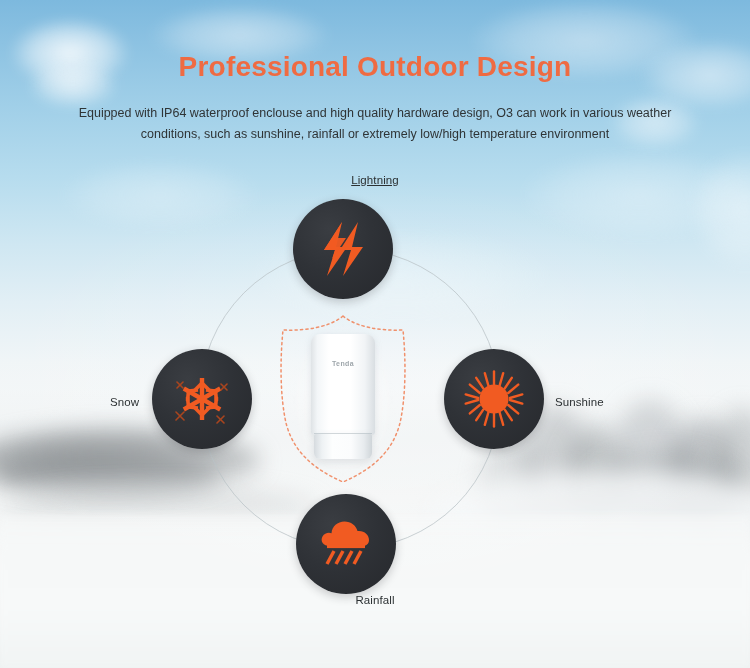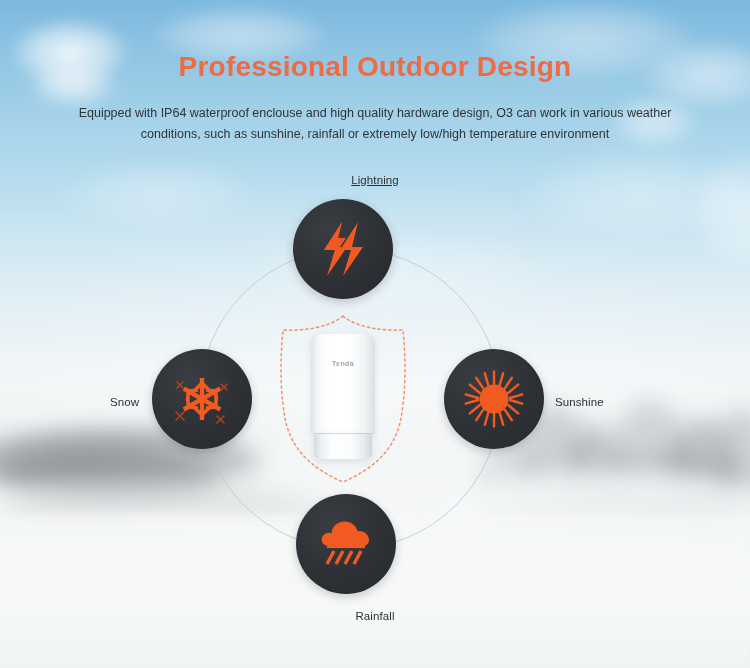--- a/index.html
+++ b/index.html
@@ -160,21 +160,21 @@
 
   .node-label {
     position: absolute;
     font-size: 11.5px;
     color: #2c3133;
     white-space: nowrap;
     z-index: 7;
     letter-spacing: .1px;
   }
   .lbl-lightning { left: 0; top: 174px; width: 750px; text-align: center; text-decoration: underline; }
-  .lbl-rainfall  { left: 0; top: 610px; width: 750px; text-align: center; }
+  .lbl-rainfall  { left: 0; top: 594px; width: 750px; text-align: center; }
   .lbl-snow      { left: 90px; top: 396px; margin-left: 20px; }
   .lbl-sunshine  { left: 555px; top: 396px; }
 
   
   .device-wrap {
     position: absolute;
     left: 311px; top: 334px;
     width: 64px; height: 125px;
     z-index: 6;
   }

